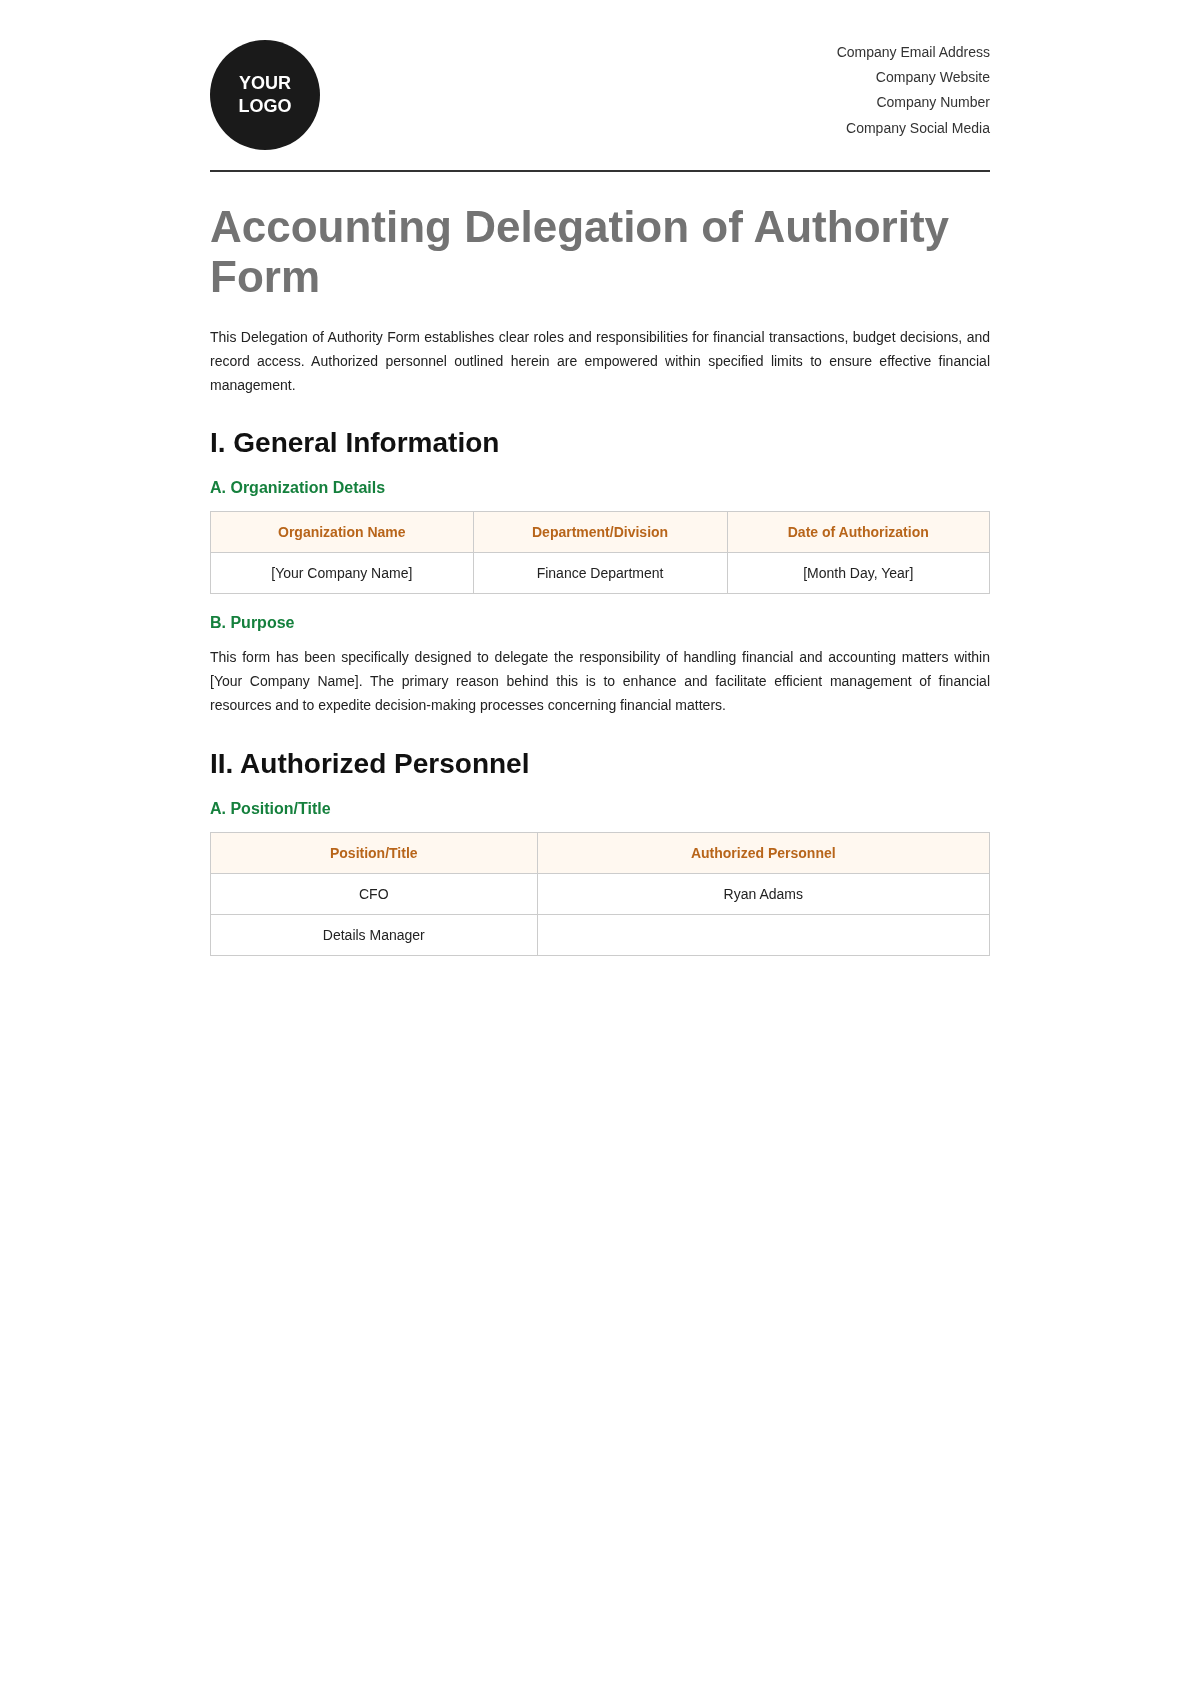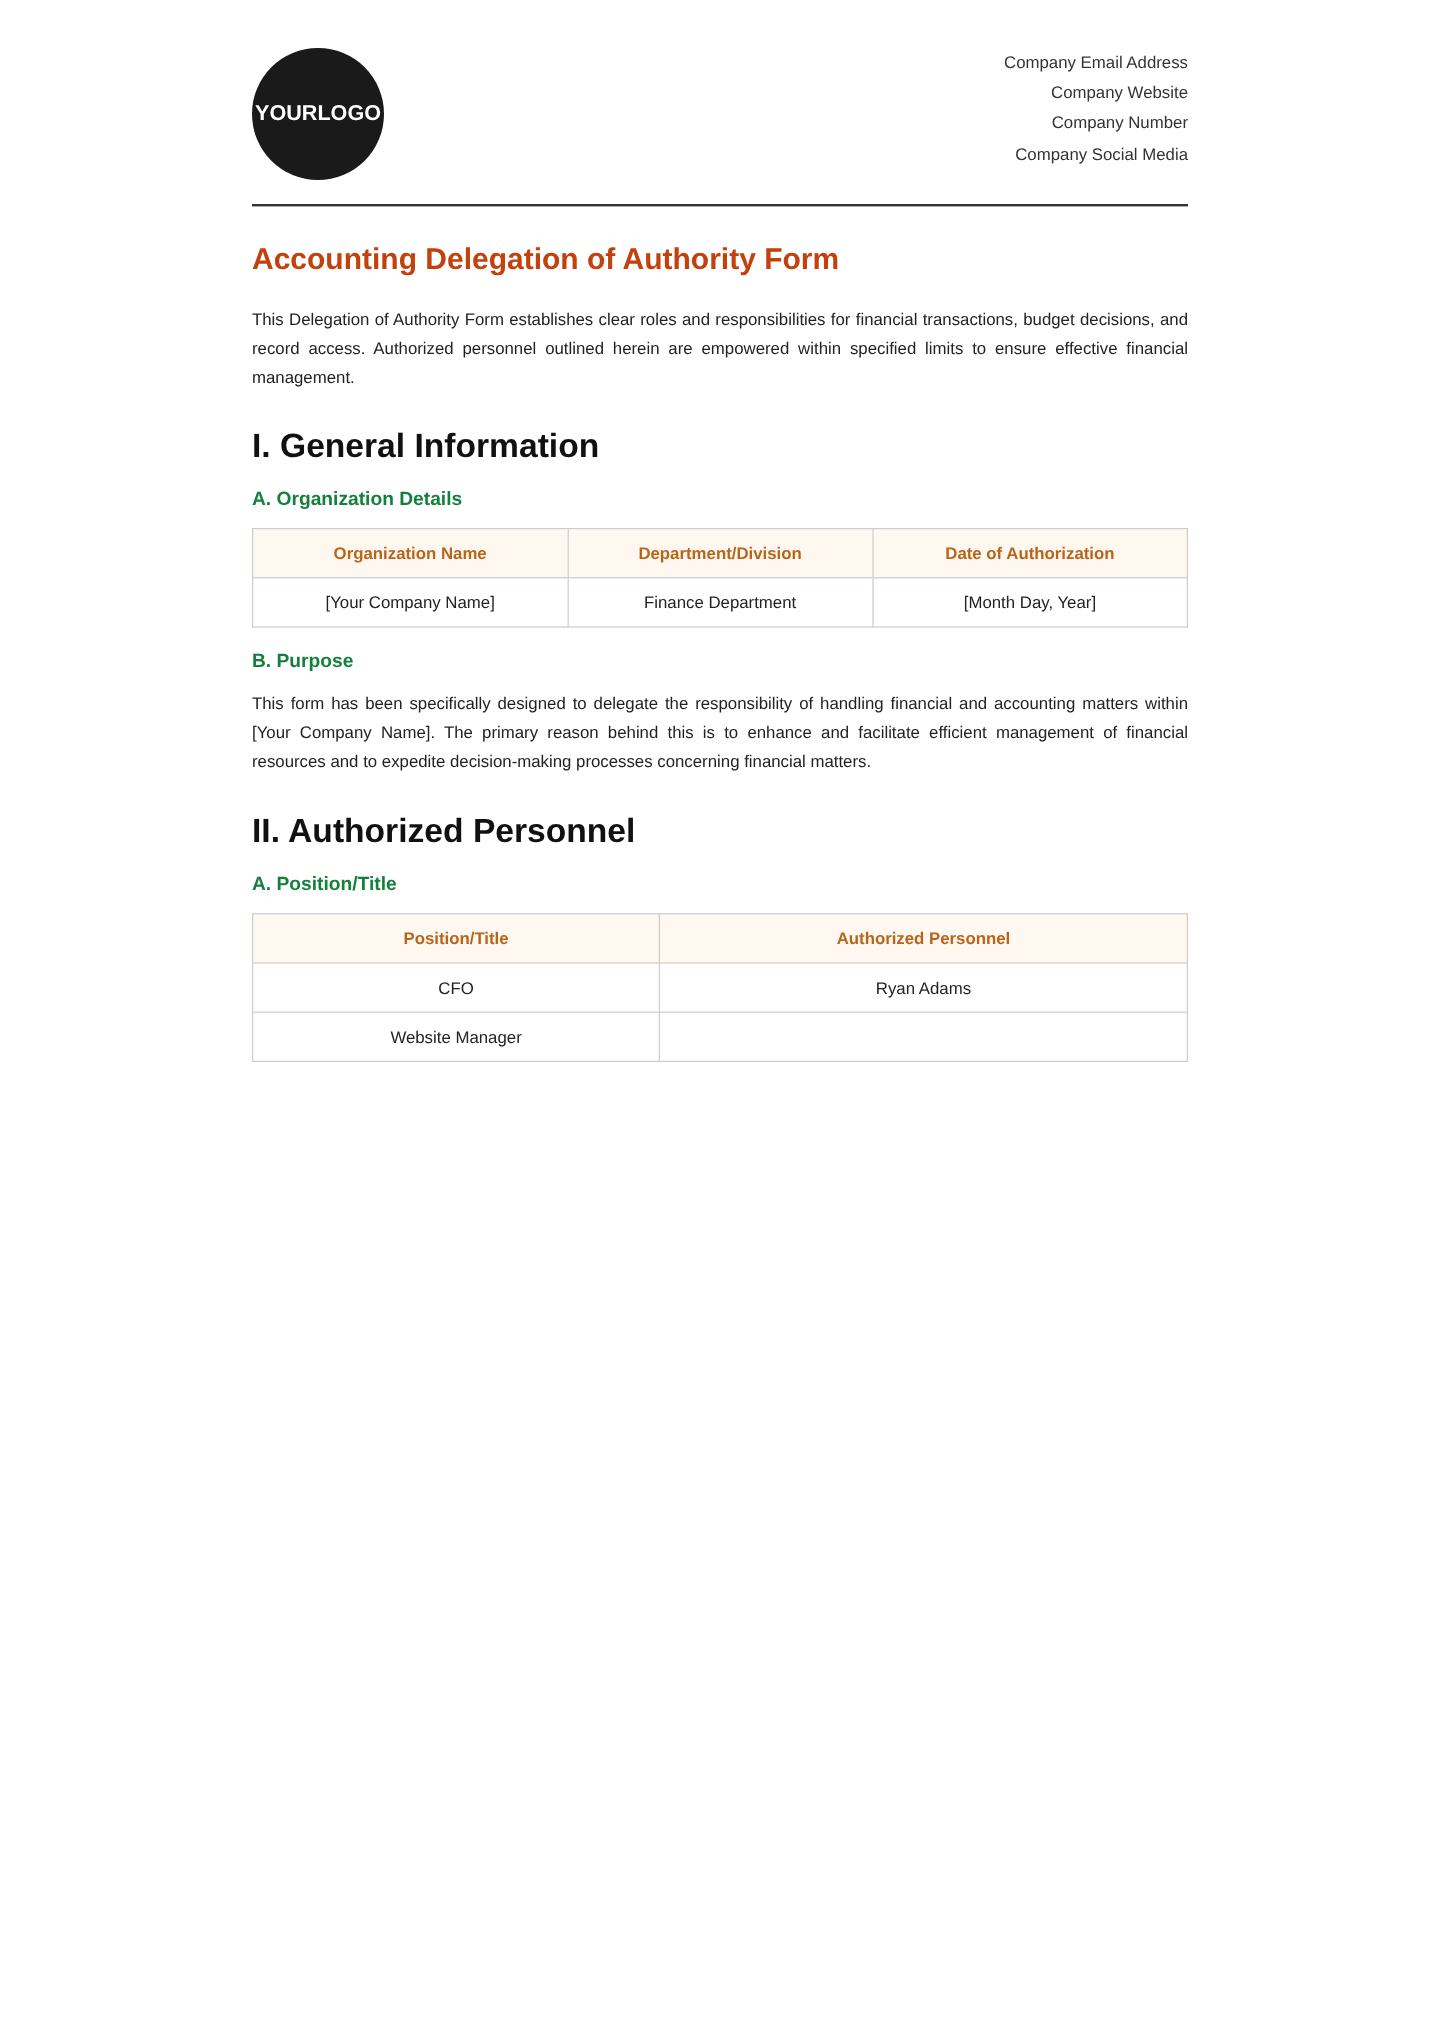--- a/index.html
+++ b/index.html
@@ -23,21 +23,21 @@
       align-items: flex-start;
       margin-bottom: 20px;
     }
 
     .logo-circle {
       width: 110px;
       height: 110px;
       background: #1a1a1a;
       border-radius: 50%;
       display: flex;
-      flex-direction: row;
+      flex-direction: column;
       align-items: center;
       justify-content: center;
       color: #ffffff;
       font-size: 18px;
       font-weight: bold;
       line-height: 1.3;
       text-align: center;
       flex-shrink: 0;
     }
 
@@ -48,24 +48,24 @@
       line-height: 1.8;
     }
 
     .header-divider {
       border: none;
       border-top: 2px solid #333;
       margin: 10px 0 30px 0;
     }
 
     .doc-title {
-      font-size: 25px;
+      font-size: 44px;
       font-weight: bold;
       margin: 30px 0 24px 0;
-      color: #c2410c;
+      color: #737373;
     }
 
     .intro-text {
       font-size: 14px;
       line-height: 1.7;
       text-align: justify;
       margin-bottom: 30px;
     }
 
     .section-heading {
@@ -168,17 +168,17 @@
       <th>Position/Title</th>
       <th>Authorized Personnel</th>
     </tr>
   </thead>
   <tbody>
     <tr>
       <td>CFO</td>
       <td>Ryan Adams</td>
     </tr>
     <tr>
-      <td>Website Manager</td>
+      <td>Details Manager</td>
       <td></td>
     </tr>
   </tbody>
 </table>
 
 </body></html>

